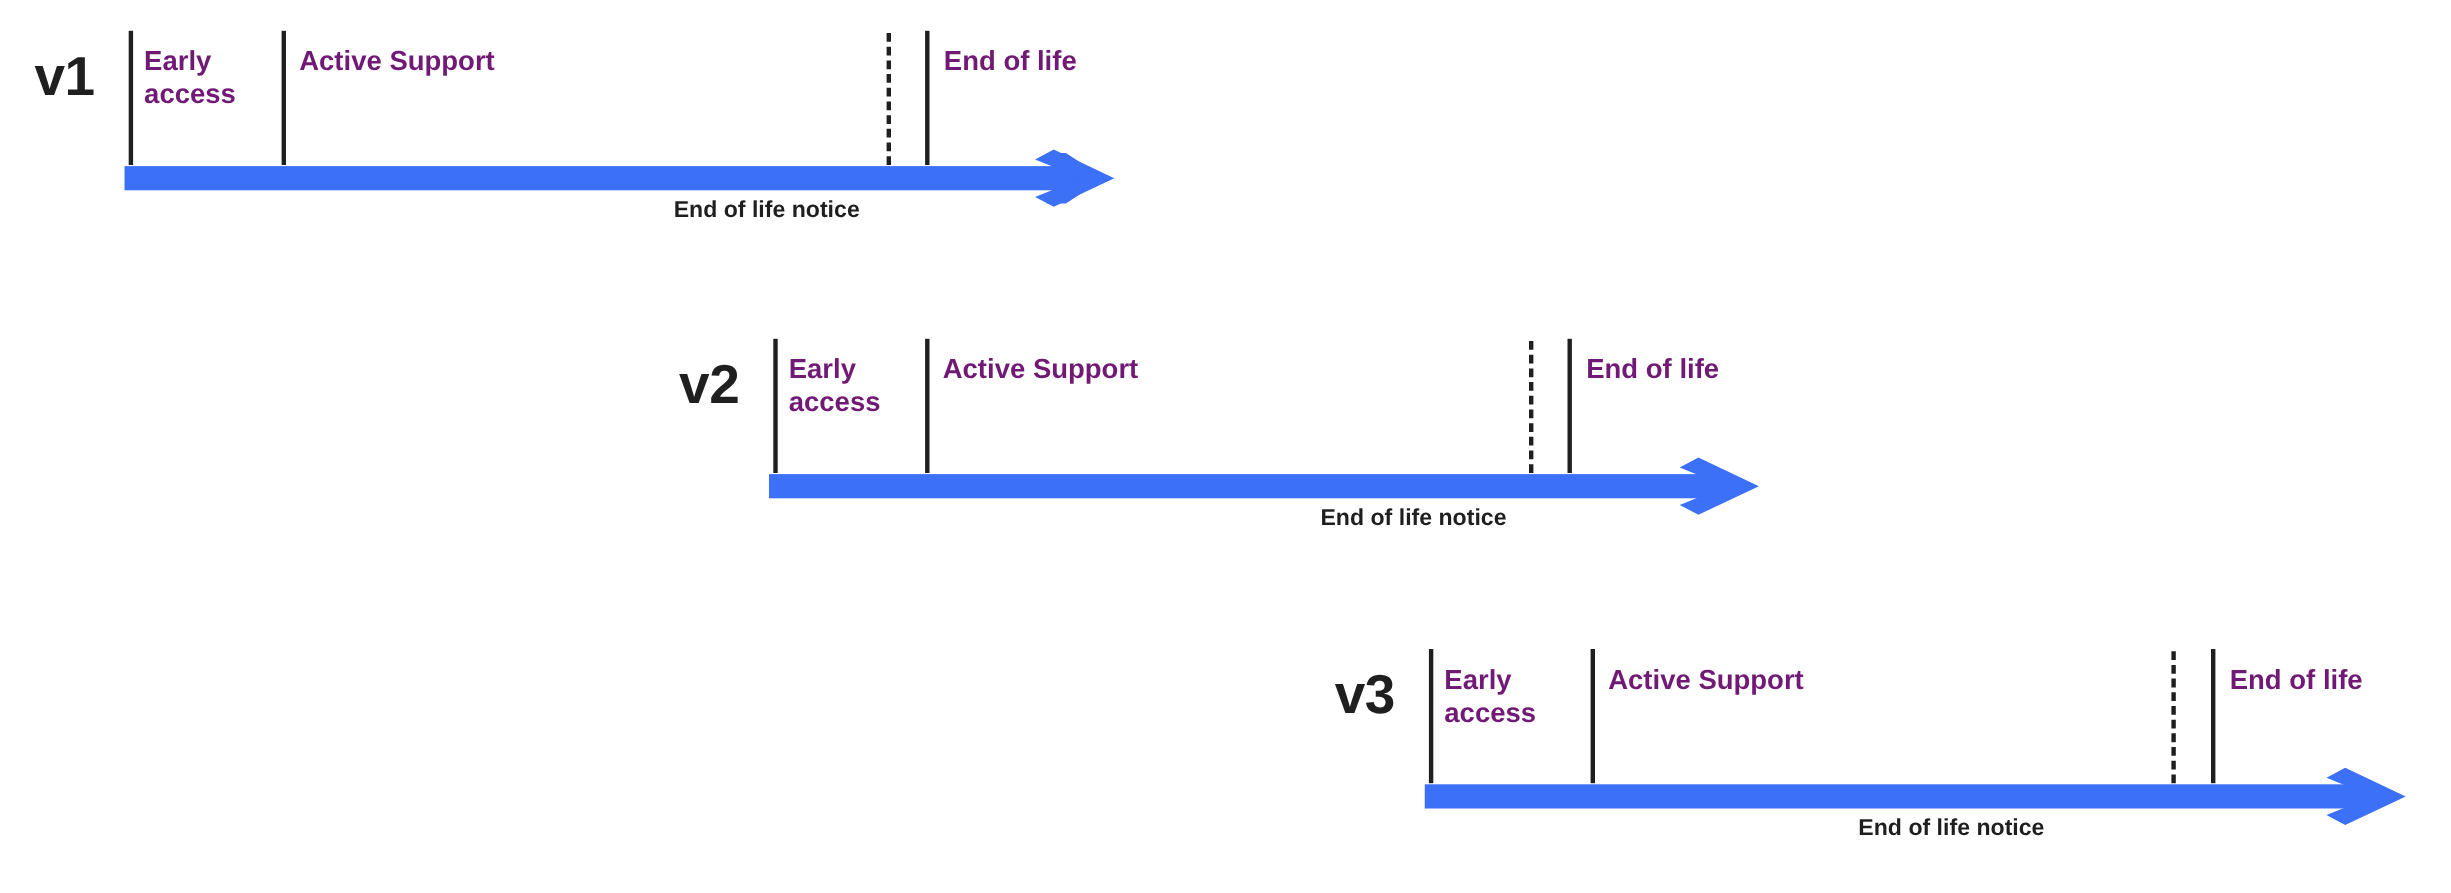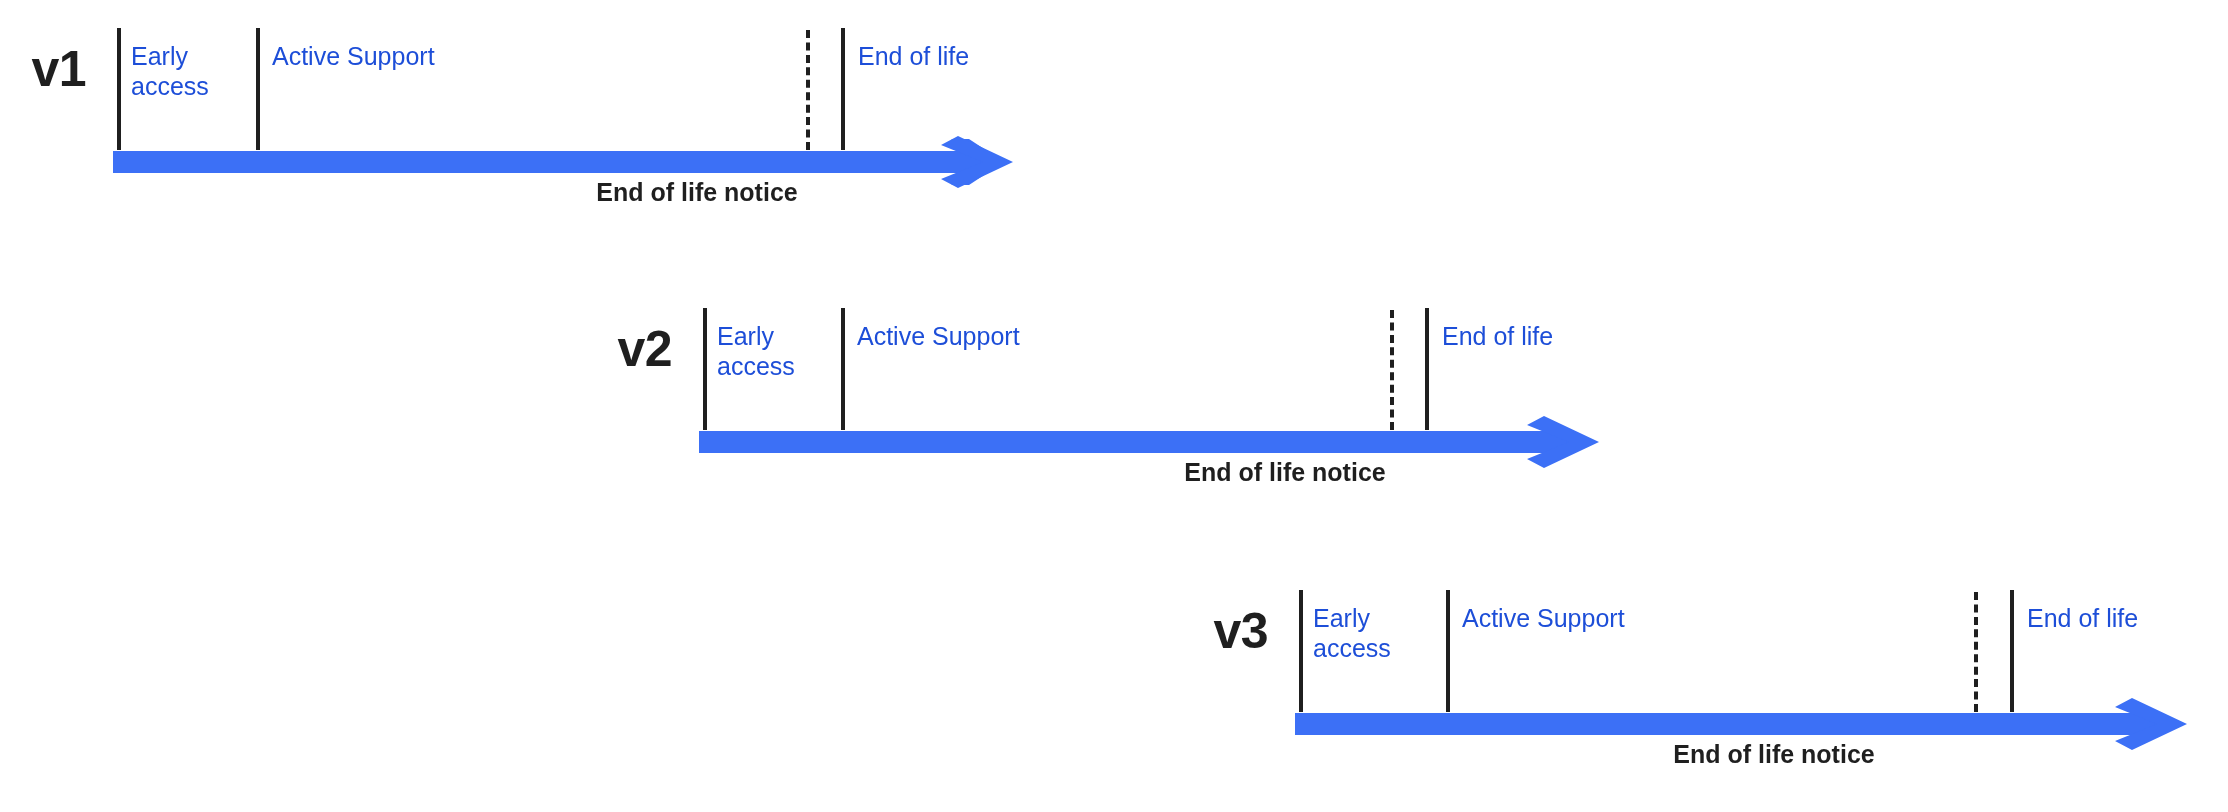--- a/index.html
+++ b/index.html
@@ -40,31 +40,31 @@
   .tick-dashed{
     position:absolute;
     width:0;
     border-left:4px dashed #1f1f1f;
   }
 
   
   .seg-label{
     position:absolute;
     font-size:25px;
-    font-weight:400;
+    font-weight:700;
     line-height:1.18;
-    color:#1d4ed8;
+    color:#701a75;
     white-space:pre-line;
   }
   .seg-label.nowrap{white-space:nowrap;}
 
   
   .under-label{
     position:absolute;
-    font-size:25px;
+    font-size:21px;
     font-weight:700;
     line-height:1;
     color:#1f1f1f;
     white-space:nowrap;
     text-align:center;
   }
 
   
   .arrow{position:absolute;display:block;}
 </style>

